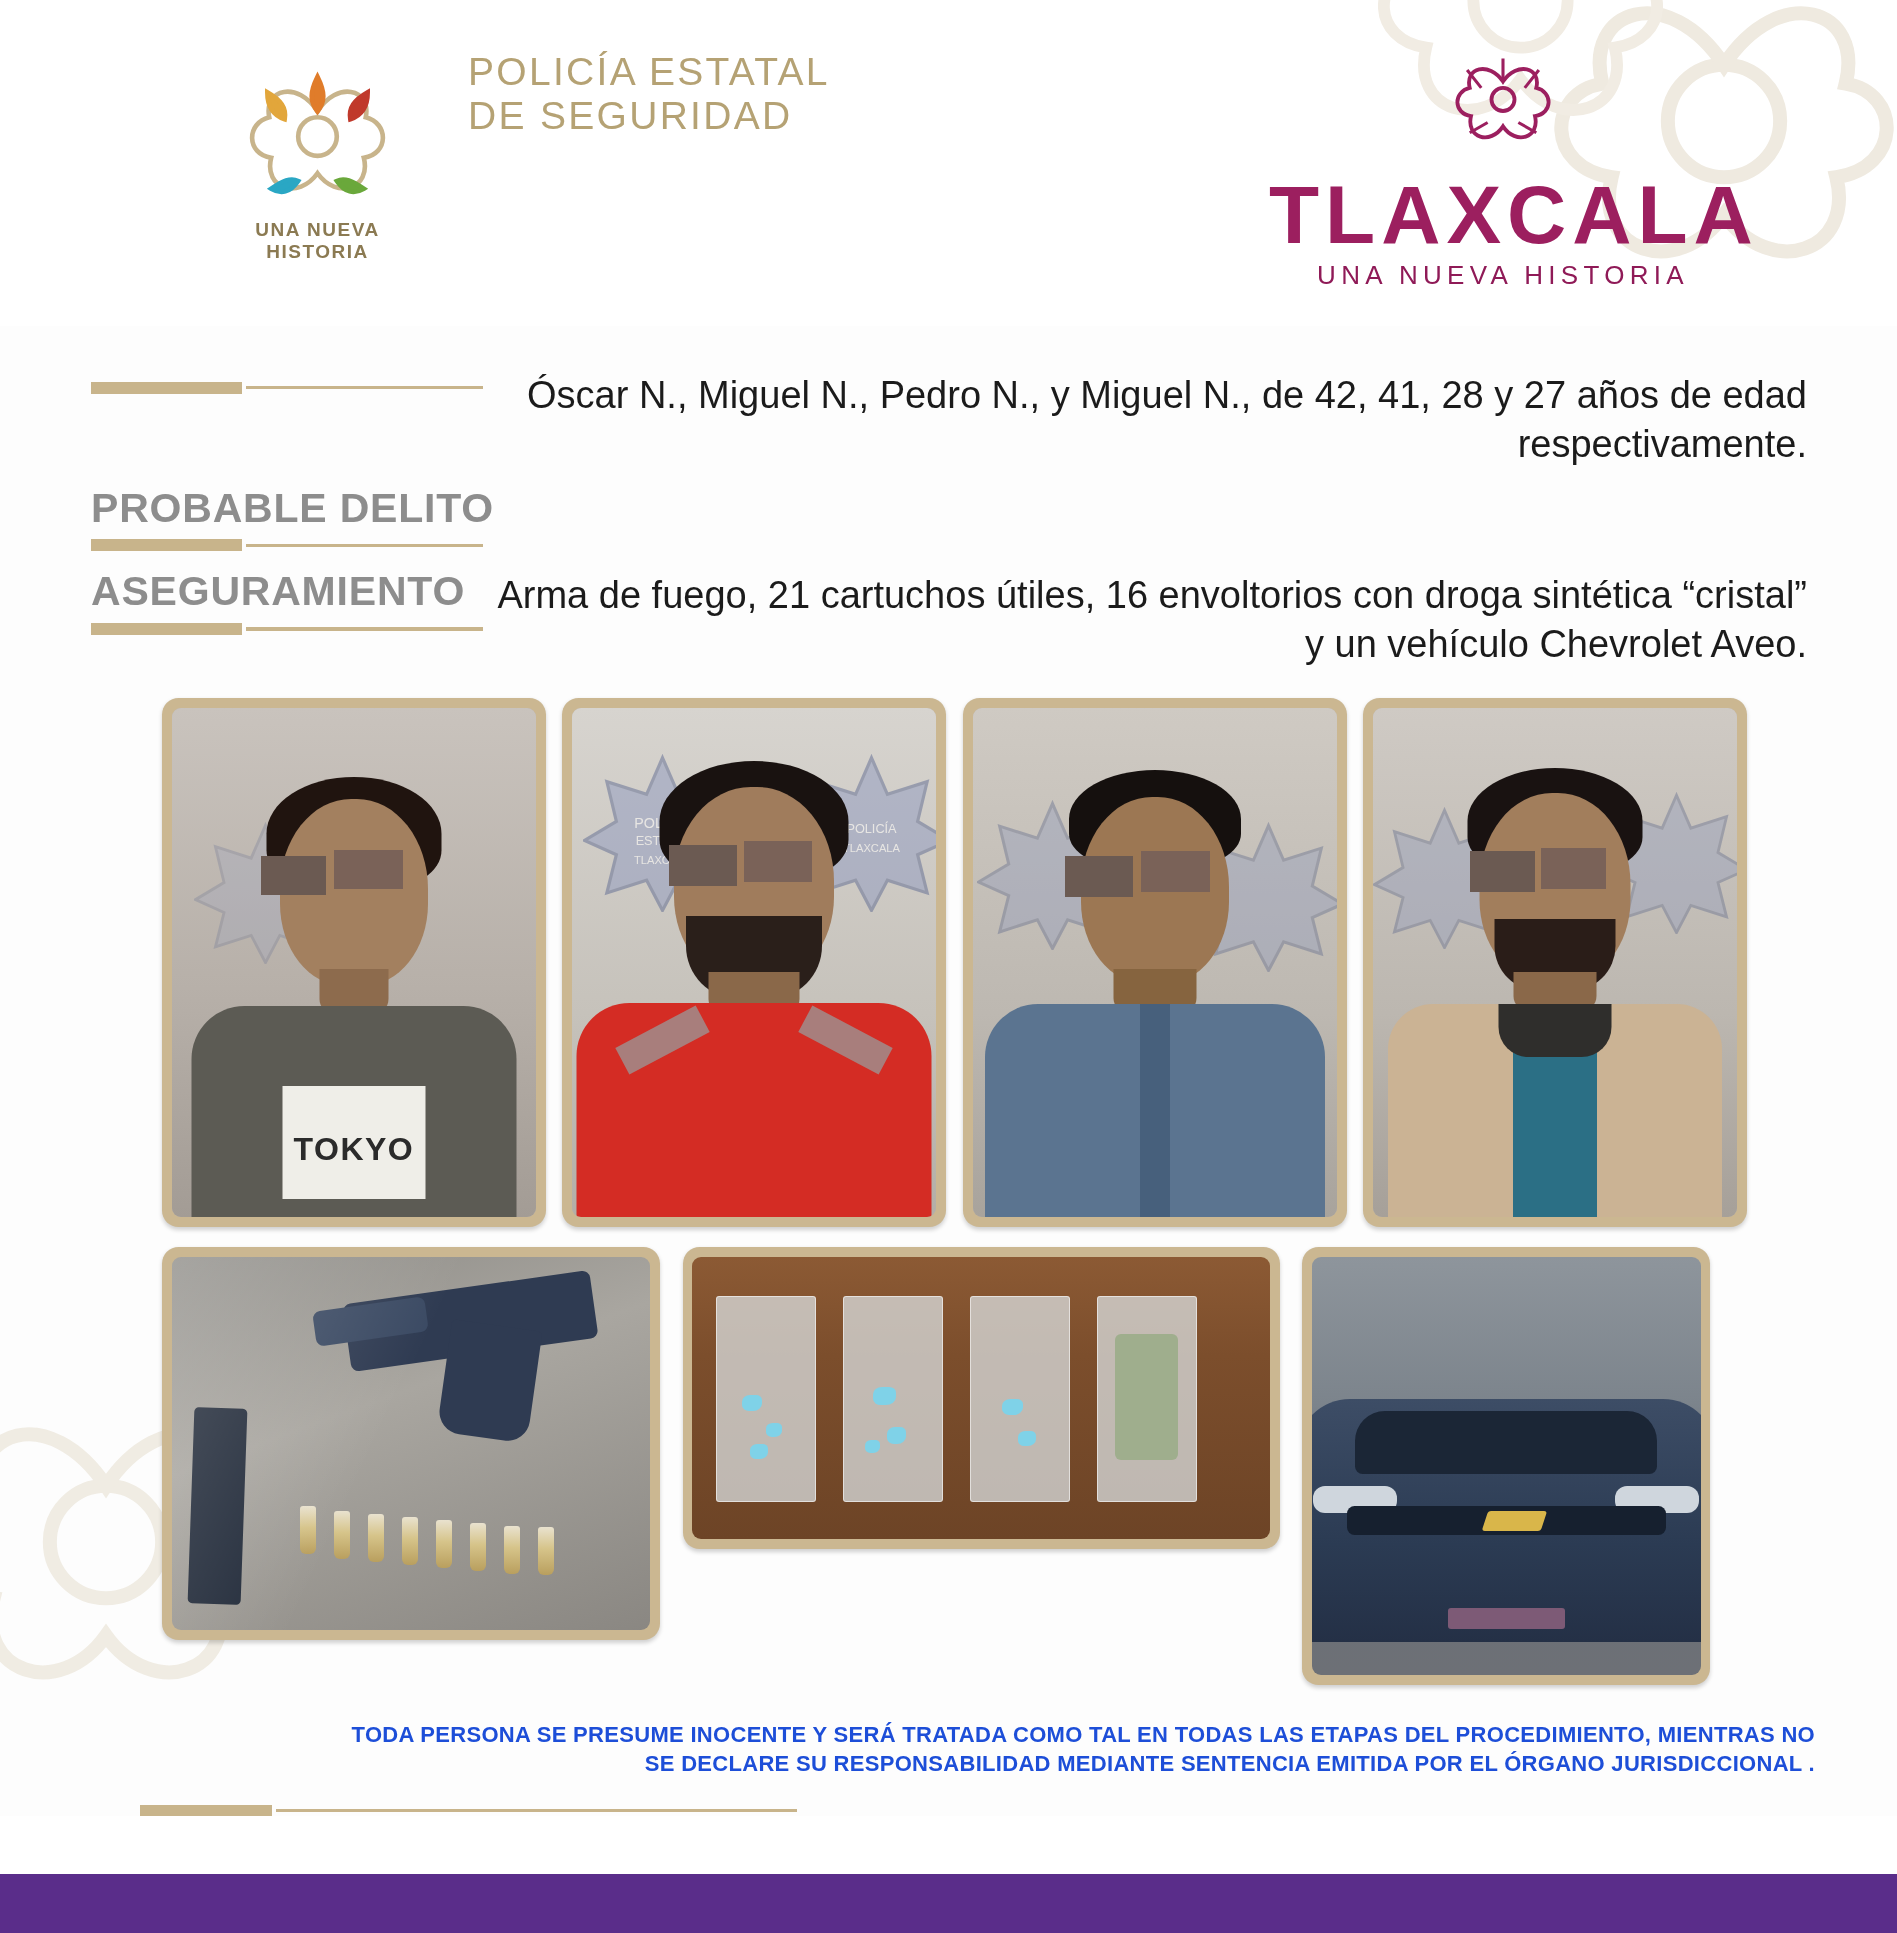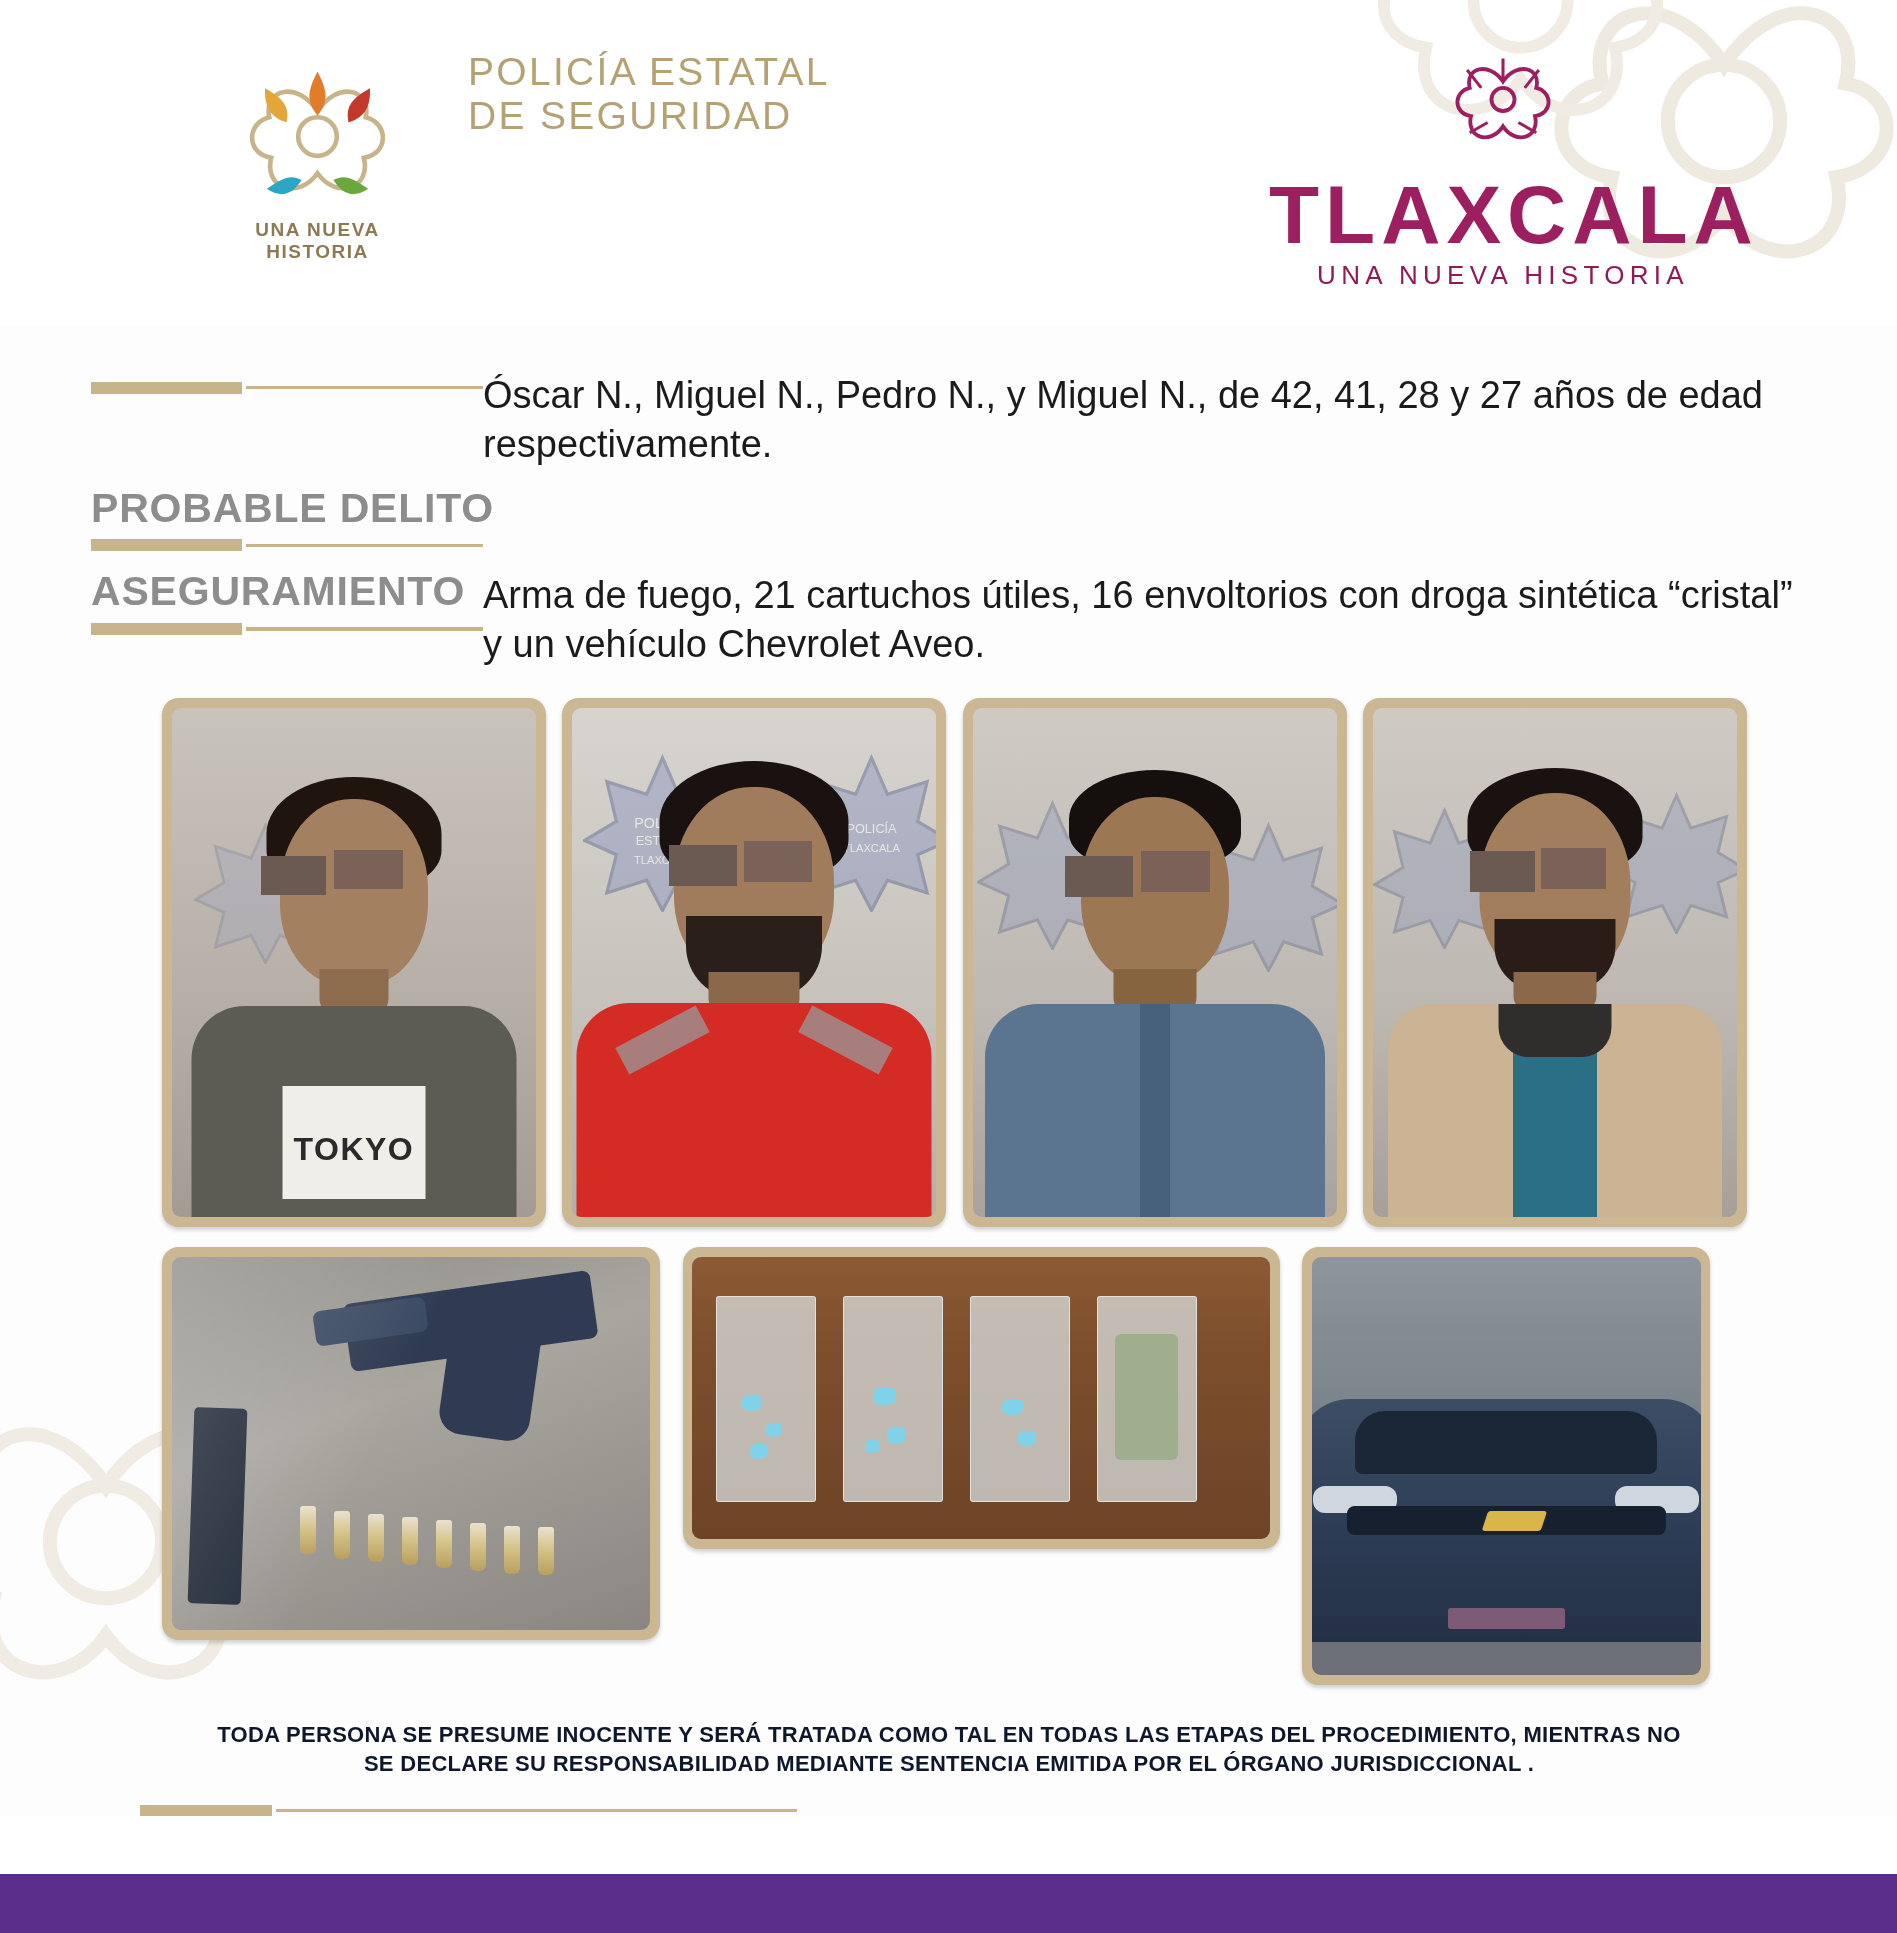--- a/index.html
+++ b/index.html
@@ -139,20 +139,21 @@
   .bar-thin {
     flex: 1;
     height: 3.8px;
     background: #c8b48b;
     margin-left: 3.8px;
     max-width: 325px;
   }
   .value-col {
     flex: 1;
     padding-right: 91px;
+    text-align: right;
   }
   .value-text {
     font-size: 38px;
     color: #1b1b1b;
     line-height: 1.28;
     margin: 0;
   }
 
   
   .photos {
@@ -341,23 +342,24 @@
   .foot-title {
     font-size: 22.7px;
     font-weight: bold;
     color: #4a4a4a;
     letter-spacing: 0.5px;
     margin-bottom: 6px;
   }
   .foot-text {
     font-size: 22px;
     font-weight: bold;
-    color: #0f172a;
+    color: #1d4ed8;
     line-height: 1.32;
     letter-spacing: 0.3px;
+    text-align: right;
   }
   .foot-bars {
     margin: 27px 0 0 140px;
     display: flex;
     align-items: center;
     width: 657px;
   }
   .foot-bars .bar-thick { width: 132px; height: 11.3px; }
   .foot-bars .bar-thin { max-width: 521px; }
   .bottom-strip {

